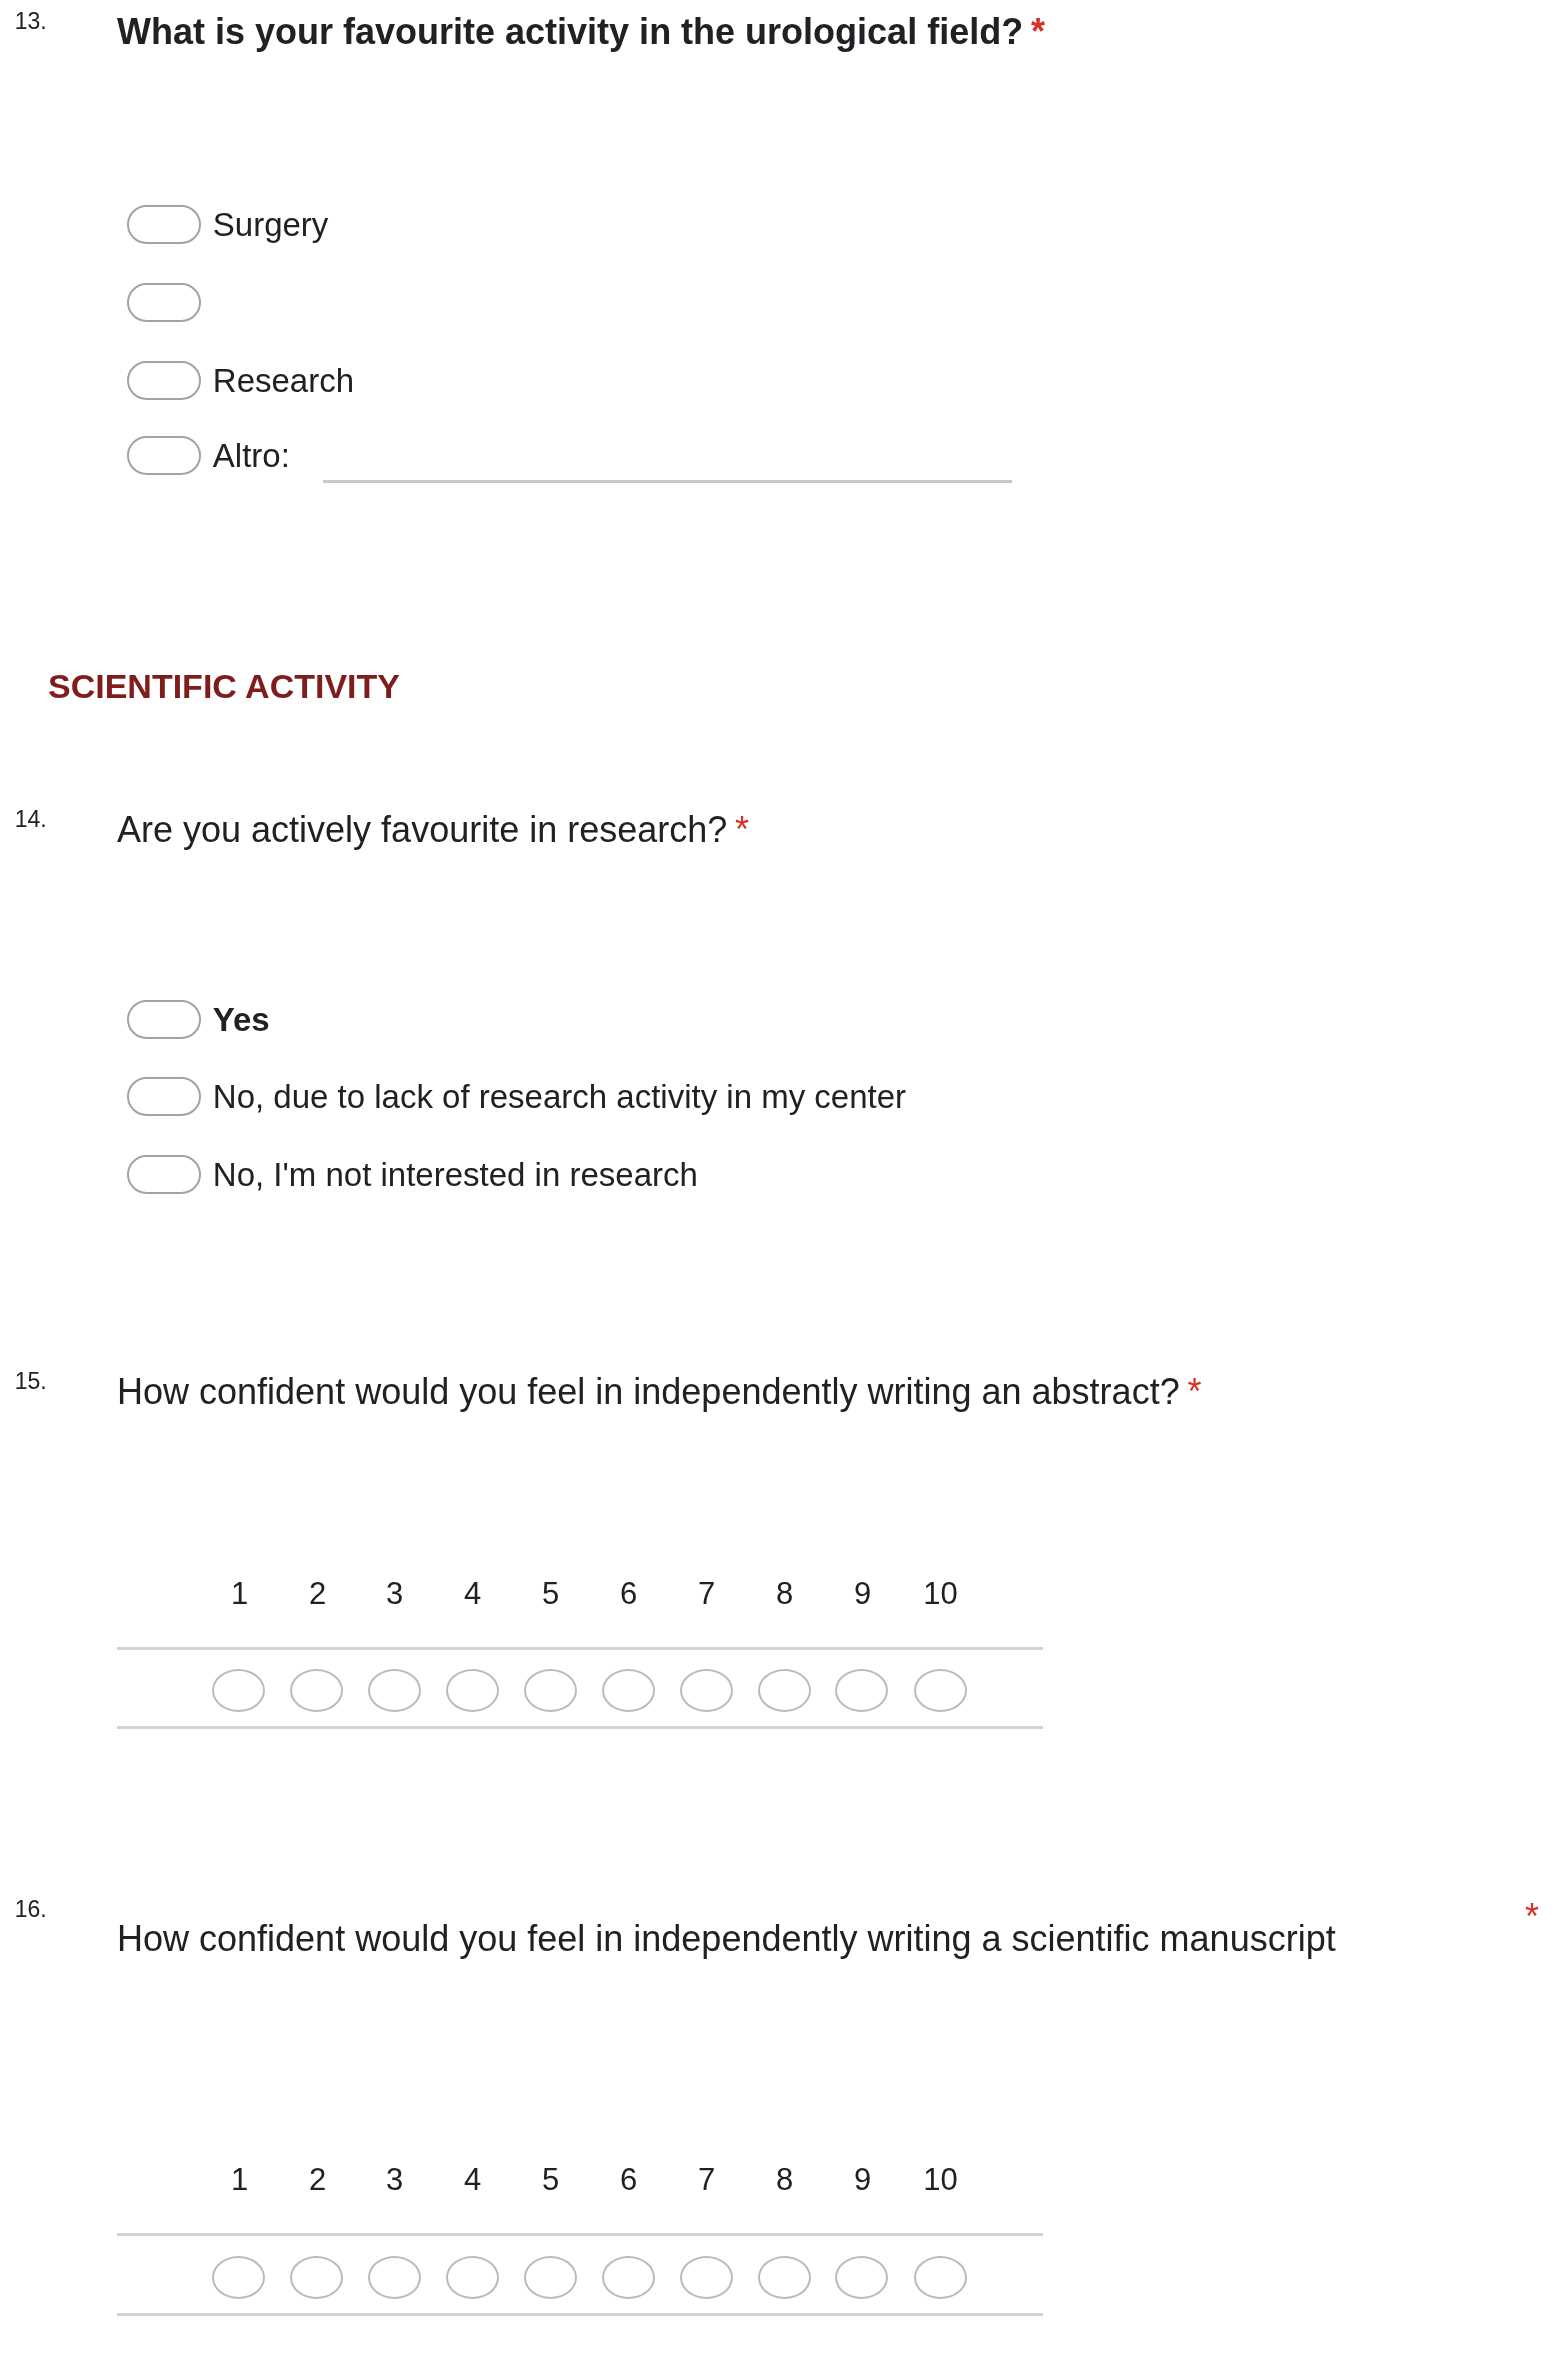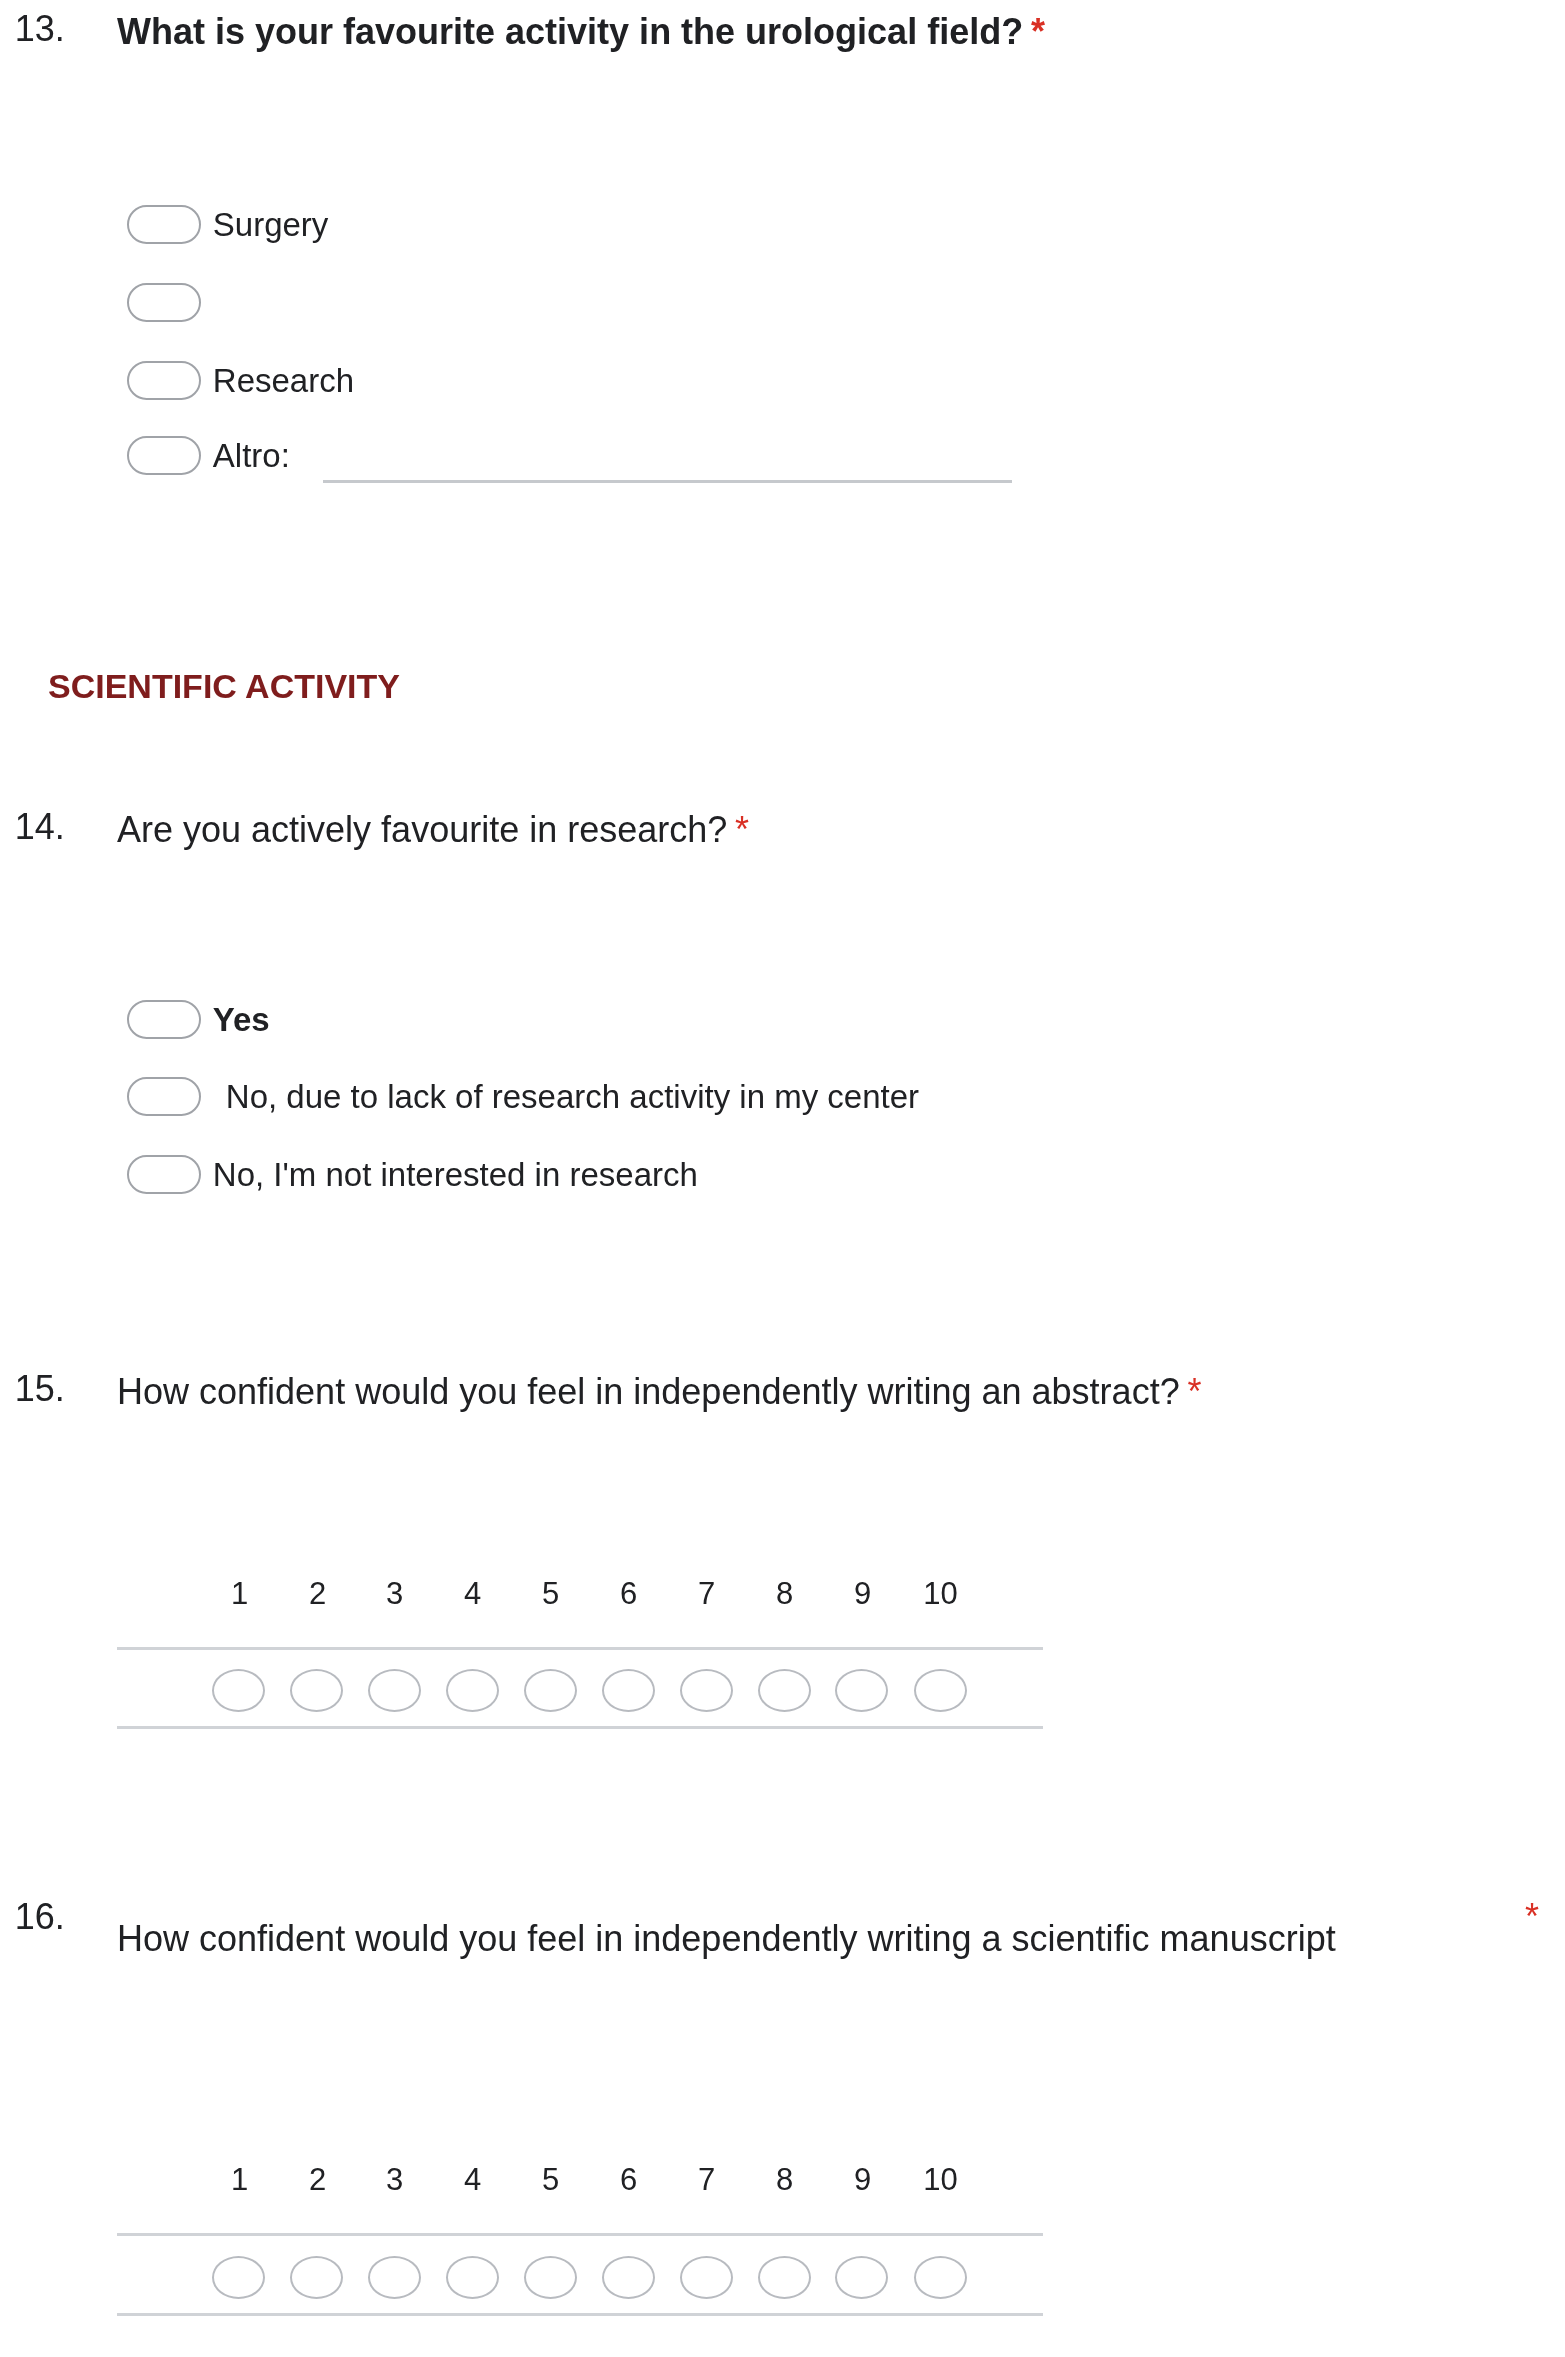--- a/index.html
+++ b/index.html
@@ -1,19 +1,19 @@
 <!DOCTYPE html>
 <html><head>
 <meta charset="utf-8">
 <style>
   html, body { margin:0; padding:0; background:#ffffff; }
   body { width:1565px; height:2357px; position:relative; overflow:hidden;
          font-family:"Liberation Sans", sans-serif; color:#202124; }
   .abs { position:absolute; }
-  .qnum { position:absolute; left:14.7px; font-size:36px; color:#202124; }
+  .qnum { position:absolute; left:14.7px; font-size:23px; color:#202124; }
   .qtext { position:absolute; left:117px; font-size:36px; color:#202124; line-height:58px; }
   .req { color:#d93025; margin-left:7.8px; }
   .opt { position:absolute; left:127px; height:43px; display:flex; align-items:center; }
   .opt .box { width:74px; height:39px; border:2.5px solid #a0a3a8; border-radius:21.6px; box-sizing:border-box; }
   .opt .lbl { margin-left:11.8px; font-size:33px; color:#202124; }
   .other-line { position:absolute; height:2.9px; background:#c6c9cd; }
   .section { position:absolute; left:48px; font-size:34px; font-weight:bold; color:#7f1d1d; }
   .scale { position:absolute; left:117px; width:926px; }
   .scale .nums { position:absolute; top:0; left:0; width:100%; height:43px; }
   .scale .num { position:absolute; width:59px; text-align:center; font-size:31px; color:#202124; }
@@ -50,21 +50,21 @@
 
 <div>
   <span class="qnum" style="top:806px;">14.</span>
   <div class="qtext" style="top:801px;">
     <span>Are you actively favourite in research?</span><span class="req">*</span>
   </div>
   <div class="opt" style="top:998px;font-weight:bold;">
     <span class="box"></span>
     <span class="lbl">Yes</span>
   </div>
-  <div class="opt" style="top:1075px;gap:13px;">
+  <div class="opt" style="top:1075px;">
     <span class="box"></span>
     <span class="lbl">No, due to lack of research activity in my center</span>
   </div>
   <div class="opt" style="top:1153px;">
     <span class="box"></span>
     <span class="lbl">No, I'm not interested in research</span>
   </div>
 </div>
 
 <div>

